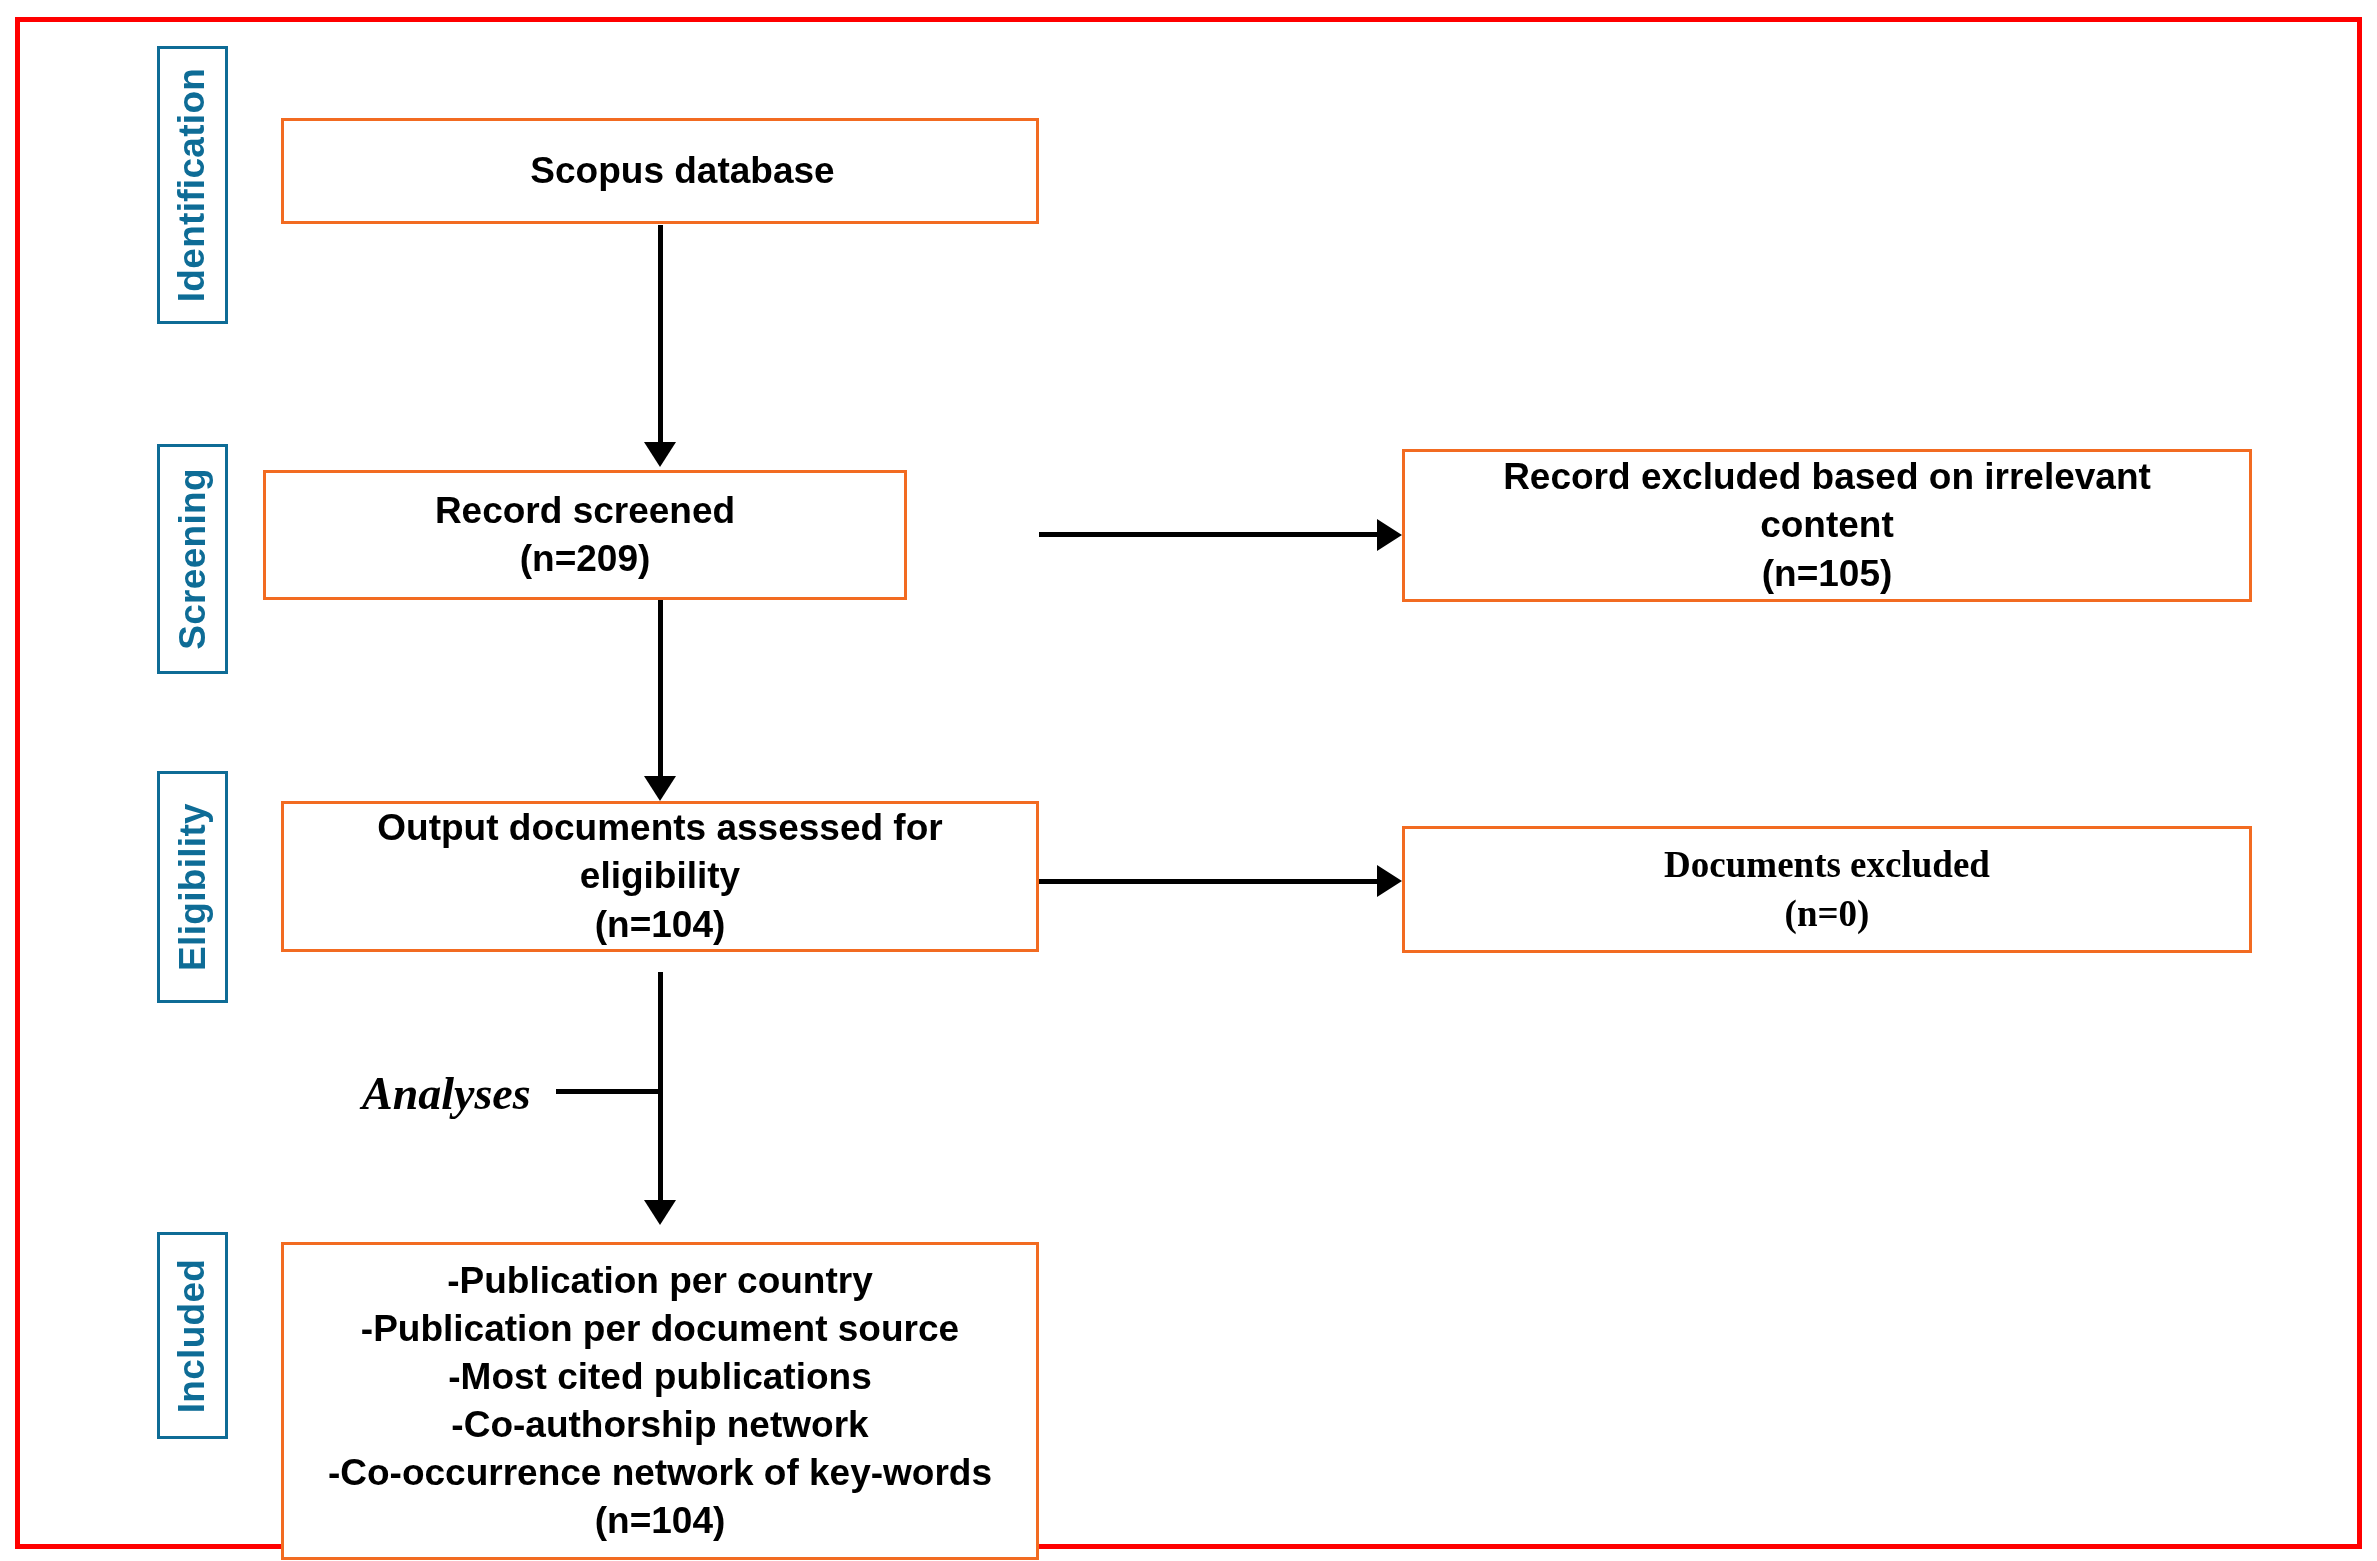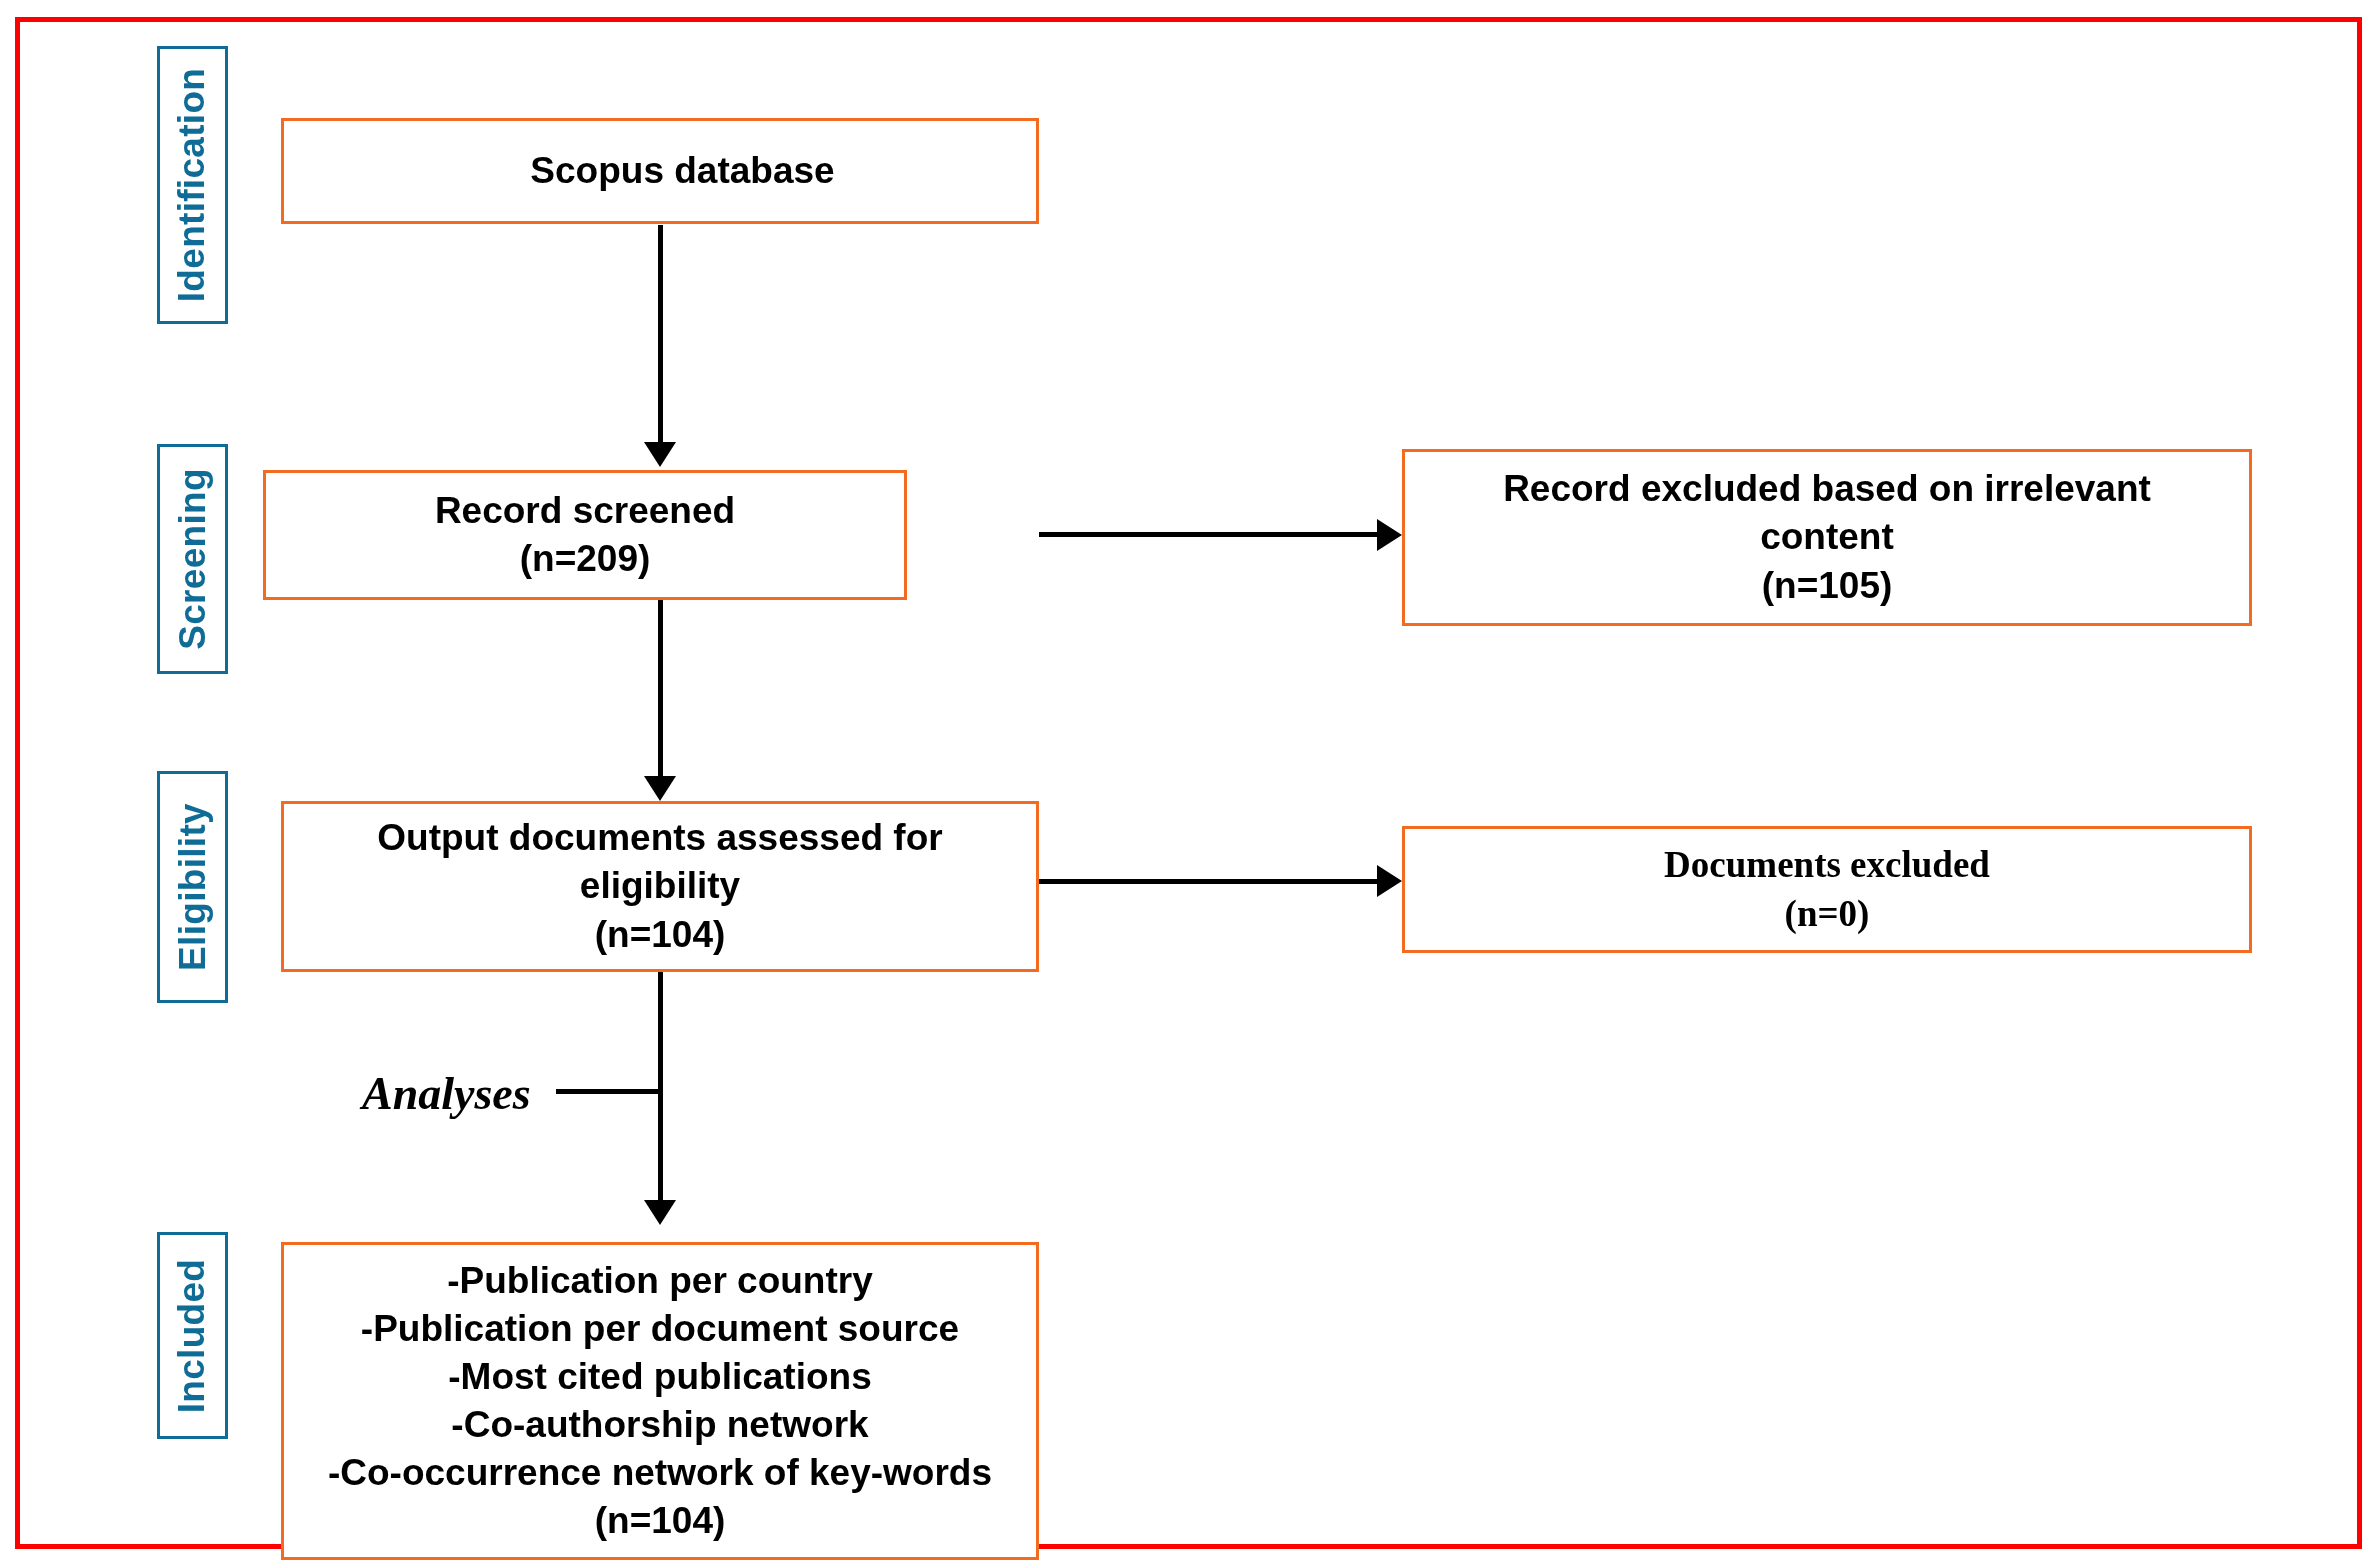--- a/index.html
+++ b/index.html
@@ -136,33 +136,33 @@
   </div>
 
   <div class="v-line" style="left:658px; top:225px; height:219px;"></div>
   <div class="arrow-down" style="left:644px; top:442px;"></div>
 
   <div class="flow-box sans-box" style="left:263px; top:470px; width:644px; height:130px;text-align:center;">
     <span class="line">Record screened</span>
     <span class="line">(n=209)</span>
   </div>
 
-  <div class="flow-box sans-box" style="left:1402px; top:449px; width:850px; height:177px;align-items:center;">
+  <div class="flow-box sans-box" style="left:1402px; top:449px; width:850px; height:153px;align-items:center;">
     <span class="line">Record excluded based on irrelevant</span>
     <span class="line">content</span>
     <span class="line">(n=105)</span>
   </div>
 
   <div class="h-line" style="left:1039px; top:532px; width:340px;"></div>
   <div class="arrow-right" style="left:1377px; top:519px;"></div>
 
   <div class="v-line" style="left:658px; top:600px; height:177px;"></div>
   <div class="arrow-down" style="left:644px; top:776px;"></div>
 
-  <div class="flow-box sans-box" style="left:281px; top:801px; width:758px; height:171px;">
+  <div class="flow-box sans-box" style="left:281px; top:801px; width:758px; height:151px;">
     <span class="line">Output documents assessed for</span>
     <span class="line">eligibility</span>
     <span class="line">(n=104)</span>
   </div>
 
   <div class="flow-box serif-box" style="left:1402px; top:826px; width:850px; height:127px;">
     <span class="line">Documents excluded</span>
     <span class="line">(n=0)</span>
   </div>
 

